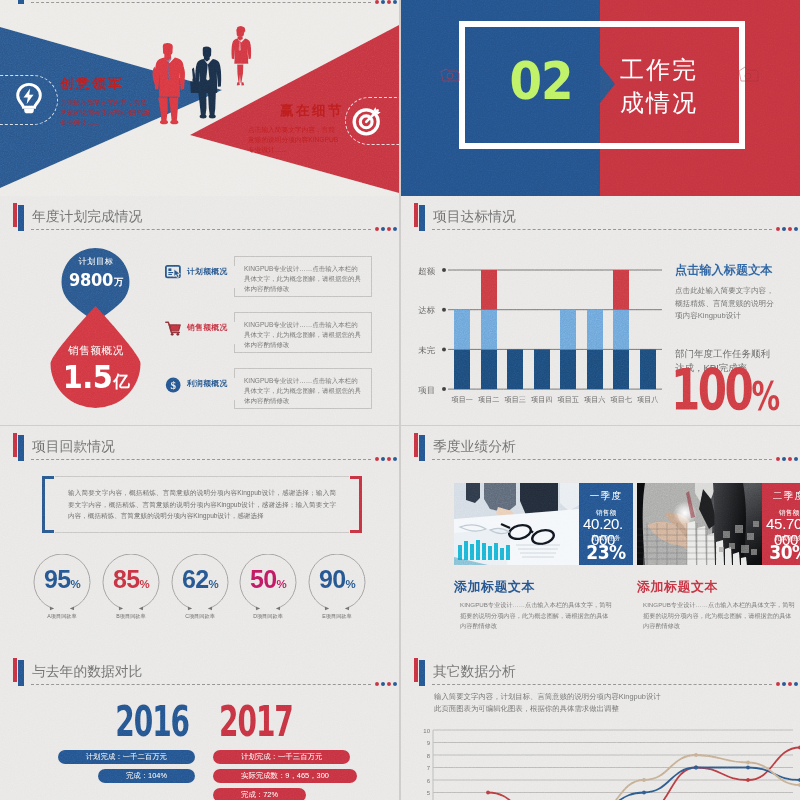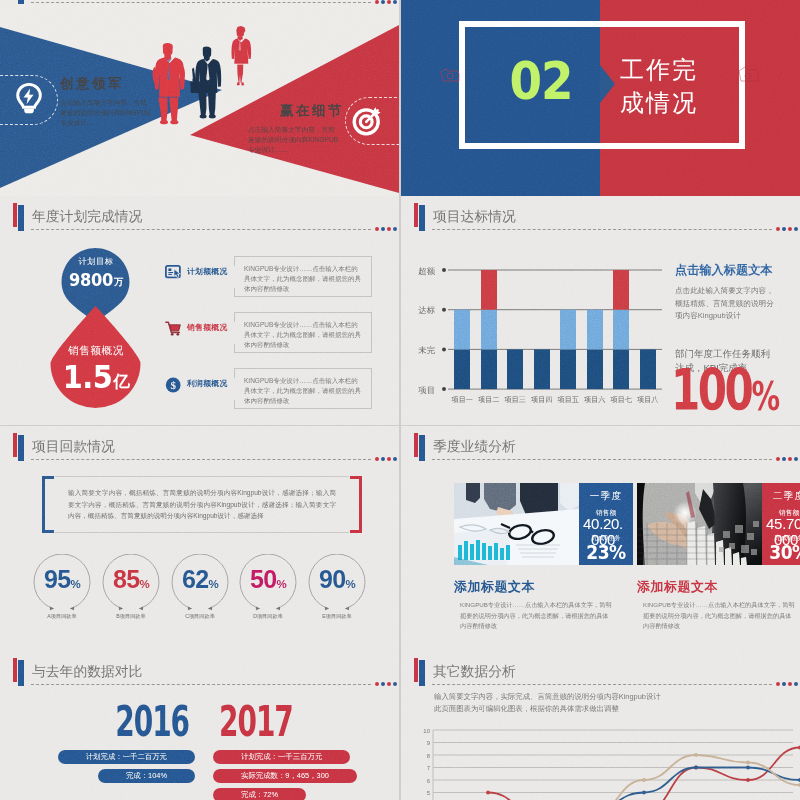--- a/index.html
+++ b/index.html
@@ -19,21 +19,21 @@
 .sdash{position:absolute;left:31px;height:0;border-top:1px dashed #8e8d8b;top:33px;}
 .sdots{position:absolute;top:31px;display:flex;gap:1.6px;}
 .sdots i{width:4.4px;height:4.4px;border-radius:50%;display:block;}
 
 
 .s0bg{position:absolute;inset:0;background:#eceae7;}
 .tri-blue{position:absolute;left:0;top:0;width:399px;height:227px;
   background:#2a5589;clip-path:polygon(0px 58px,222px 121px,0px 219px);}
 .tri-red{position:absolute;left:0;top:0;width:399px;height:227px;
   background:#c4343f;clip-path:polygon(399px 56px,190px 166px,399px 224px);}
-.s0label{position:absolute;color:#404040;}
+.s0label{position:absolute;color:#b91c1c;}
 .s0label .h{font-size:13.5px;font-weight:bold;letter-spacing:2.5px;}
 .s0label .p{font-size:6.7px;line-height:10px;opacity:.94;width:92px;margin-top:5px;}
 .dashcircle{position:absolute;border:1px dashed rgba(255,255,255,.8);border-radius:50%;}
 .icnw{position:absolute;color:#fff;}
 
 
 .drop{position:absolute;color:#fff;text-align:center;}
 .drop .dlab{font-size:8.2px;letter-spacing:.6px;}
 .drop .dval{font-weight:bold;font-family:"Liberation Sans",sans-serif;}
 .drop .dval em{font-style:normal;font-size:.52em;font-weight:bold;margin-left:1px;}
@@ -642,21 +642,21 @@
       <div class="txt">其它数据分析</div>
     </div>
     <div class="sdash" style="width:340px;"></div>
     <div class="sdots" style="left:375px;">
       <i style="background:#c4313f"></i>
         <i style="background:#24528b"></i>
       <i style="background:#c4313f"></i>
         <i style="background:#24528b"></i>
     </div>
     <div style="position:absolute;left:33px;top:40px;font-size:7.4px;line-height:12px;color:#6b6b6b;">
-      <div>输入简要文字内容，实际完成、言简意赅的说明分项内容Kingpub设计</div>
+      <div>输入简要文字内容，计划目标、言简意赅的说明分项内容Kingpub设计</div>
       <div>此页面图表为可编辑化图表，根据你的具体需求做出调整</div>
     </div>
     <svg id="line-chart" width="380" height="130" style="position:absolute;left:21px;top:74px;overflow:visible;">
         <line x1="11" y1="5" x2="371" y2="5" stroke="#b9b8b6" stroke-width="1"></line>
         <text x="8" y="7.5" font-size="6" fill="#6d6d6d" text-anchor="end" font-family="Liberation Sans, sans-serif">10</text>
         <line x1="11" y1="17.5" x2="371" y2="17.5" stroke="#b9b8b6" stroke-width="1"></line>
         <text x="8" y="20" font-size="6" fill="#6d6d6d" text-anchor="end" font-family="Liberation Sans, sans-serif">9</text>
         <line x1="11" y1="30" x2="371" y2="30" stroke="#b9b8b6" stroke-width="1"></line>
         <text x="8" y="32.5" font-size="6" fill="#6d6d6d" text-anchor="end" font-family="Liberation Sans, sans-serif">8</text>
         <line x1="11" y1="42.5" x2="371" y2="42.5" stroke="#b9b8b6" stroke-width="1"></line>

